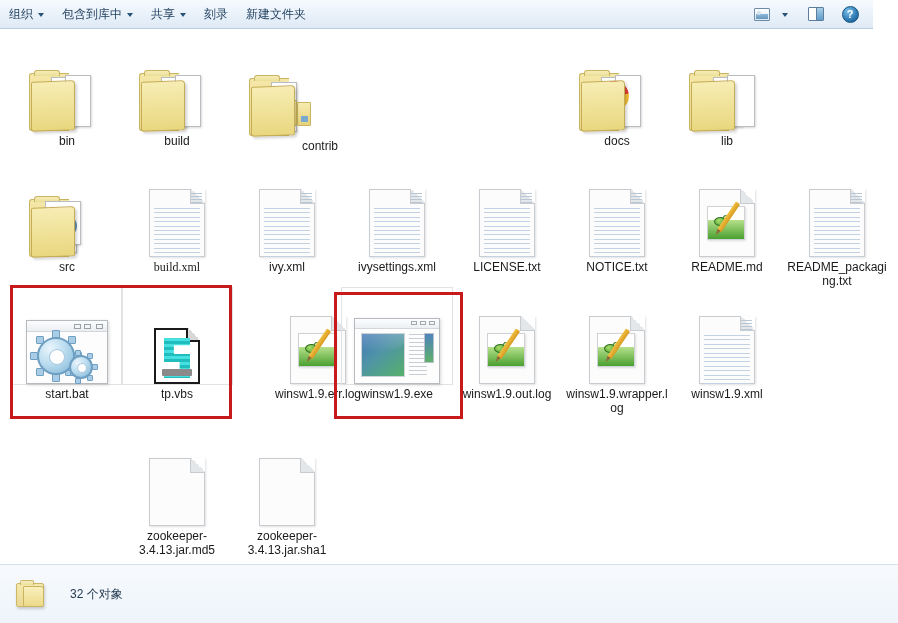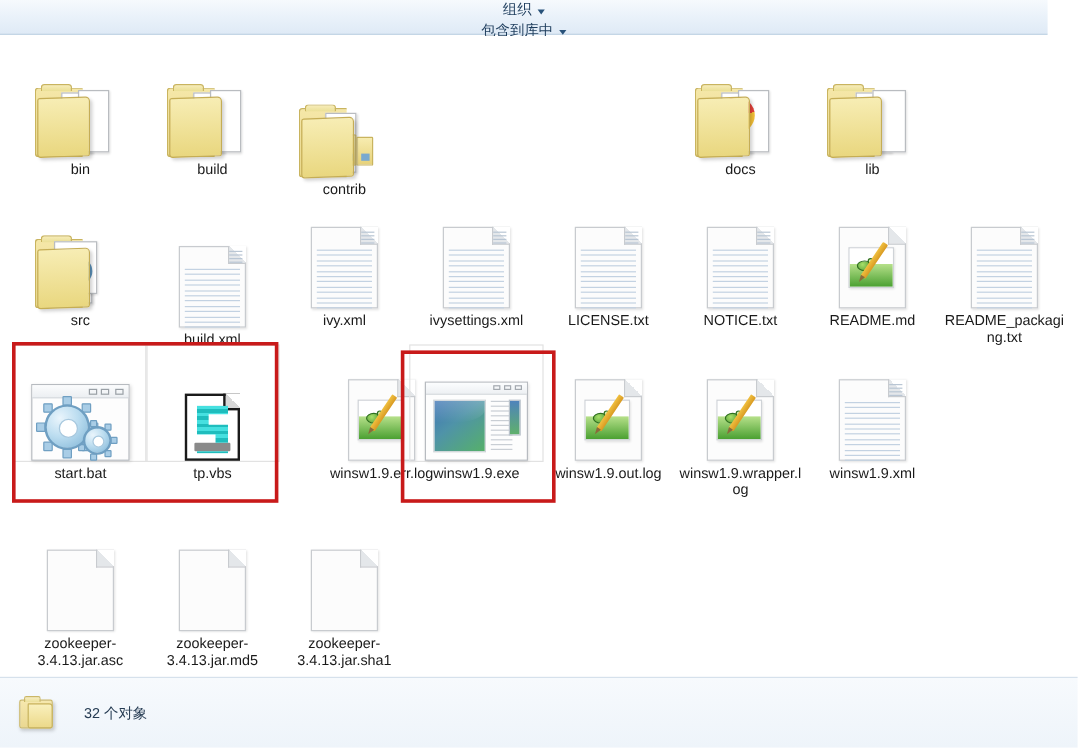--- a/index.html
+++ b/index.html
@@ -6,21 +6,21 @@
   body{
     width:898px;height:623px;overflow:hidden;background:#ffffff;
     font-family:"Liberation Sans","DejaVu Sans",sans-serif;
     -webkit-font-smoothing:antialiased;
   }
   
   #toolbar{
     position:absolute;left:0;top:0;width:873px;height:29px;
     background:linear-gradient(to bottom,#f6fafd 0%,#eaf2fa 48%,#dfeaf6 100%);
     border-bottom:1px solid #b6cde0;
-    display:flex;align-items:center;box-sizing:border-box;flex-direction:column;
+    display:flex;align-items:center;box-sizing:border-box;
   }
   .tb-item{
     display:flex;align-items:center;gap:5px;height:22px;padding:0 9px;
     font-size:12px;color:#1d3c5c;white-space:nowrap;cursor:default;border-radius:2px;
   }
   .caret{
     width:0;height:0;border-left:3.5px solid transparent;border-right:3.5px solid transparent;
     border-top:4px solid #28527a;margin-top:2px;
   }
   #tb-right{margin-left:auto;display:flex;align-items:center;gap:2px;padding-right:10px;}
@@ -261,21 +261,21 @@
               </div>
             </div>
             <div class="pg pg2"></div>
           </div>
           <div class="fd-gear" style="left:26px;top:14px;width:18px;height:18px"></div>
           <div class="fd-front"></div>
         </div>
       </div>
       <div class="label">build</div>
     </div>
-    <div class="cell" style="left: 232px; top: 22px;">
+    <div class="cell" style="left: 232px; top: 10px; text-align: right;">
       <div class="ico-wrap">
         <div class="folder">
           <div class="fd-back"></div>
           <div class="fd-papers">
             <div class="pg pg1">
               <div class="fd-lines">
                 <span></span>
                 <span></span>
                 <span></span>
                 <span></span>
@@ -334,21 +334,21 @@
           <div class="fd-papers">
             <div class="pg pg1"></div>
           </div>
           <div class="fd-img"></div>
           <div class="fd-gear"></div>
           <div class="fd-front"></div>
         </div>
       </div>
       <div class="label">src</div>
     </div>
-    <div class="cell" style="left: 122px; top: 147px;">
+    <div class="cell" style="left: 122px; top: 131px; font-family: Liberation Serif, serif;">
       <div class="ico-wrap">
         <div class="doc lined">
           <div class="fold"></div>
           <div class="tophatch">
             <span></span>
             <span></span>
             <span></span>
             <span></span>
           </div>
           <div class="rules">
@@ -652,28 +652,20 @@
             <span></span>
             <span></span>
             <span></span>
             <span></span>
             <span></span>
           </div>
         </div>
       </div>
       <div class="label">winsw1.9.xml</div>
     </div>
-    <div class="cell" style="left: 12px; top: 400px;">
-      <div class="ico-wrap">
-        <div class="doc">
-          <div class="fold"></div>
-        </div>
-      </div>
-      <div class="label">zookeeper-3.4.13.jar.asc</div>
-    </div>
     <div class="cell" style="left: 122px; top: 400px;">
       <div class="ico-wrap">
         <div class="doc">
           <div class="fold"></div>
         </div>
       </div>
       <div class="label">zookeeper-3.4.13.jar.md5</div>
     </div>
     <div class="cell" style="left: 232px; top: 400px;">
       <div class="ico-wrap">

